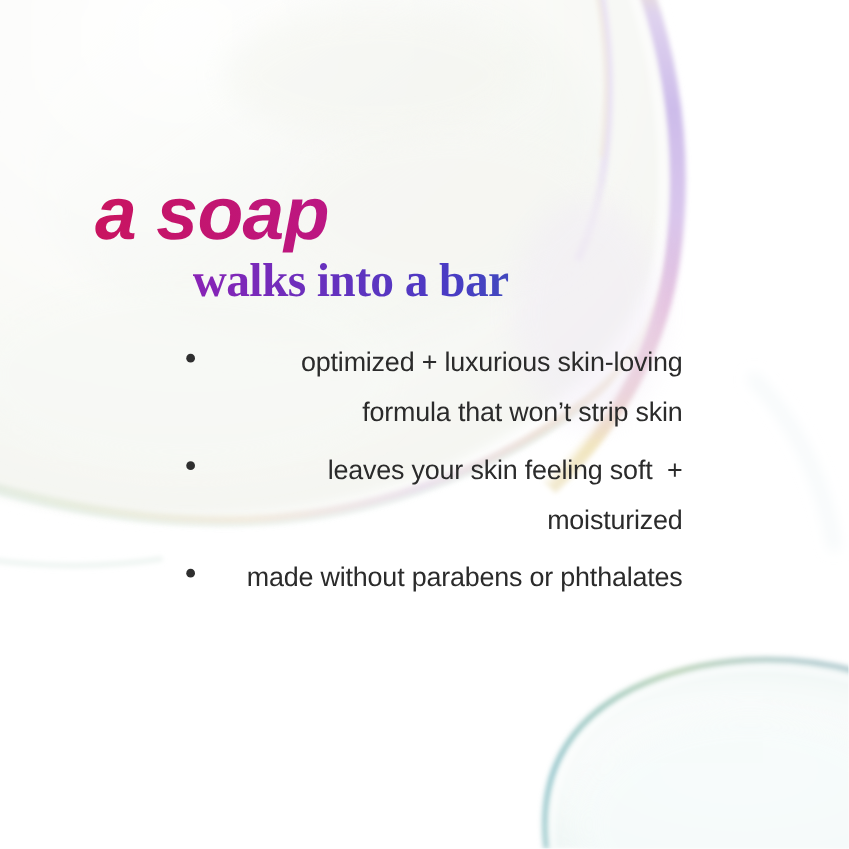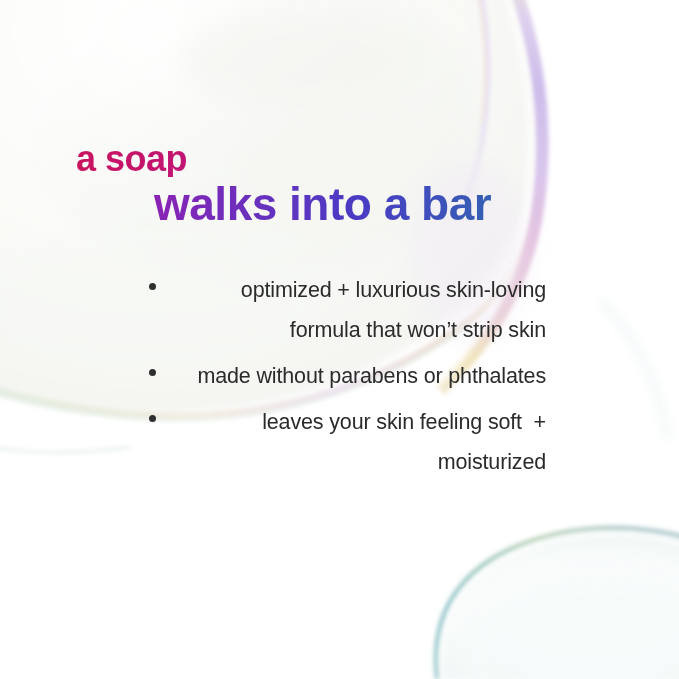--- a/index.html
+++ b/index.html
@@ -52,30 +52,32 @@
     letter-spacing: -0.5px;
     line-height: 1.04;
     white-space: pre;
     -webkit-background-clip: text;
     background-clip: text;
     color: transparent;
     -webkit-text-fill-color: transparent;
   }
 
   .headline-line-1 {
-    font-size: 36px;
+    font-size: 60px;
     background-image: linear-gradient(95deg, #c9145f 0%, #b3189a 55%, #9d1fb2 100%);
     margin-left: 0px;
+    font-style: italic;
   }
 
   .headline-line-2 {
-    font-size: 46px;
+    font-size: 38px;
     margin-left: 78px;
     margin-top: 4px;
     background-image: linear-gradient(92deg, #8a23b5 0%, #6a30bd 20%, #4a3bc4 42%, #3560b4 70%, #2b78a6 100%);
+    font-family: Liberation Serif, serif;
   }
 
   .bullets {
     position: absolute;
     left: 146px;
     top: 270px;
     width: 400px;
     text-align: right;
   }
 
@@ -258,22 +260,22 @@
       <div class="headline-line headline-line-2">walks into a bar</div>
     </div>
 
     <ul class="bullets" style="list-style:none;margin:0;padding:0;">
       <li class="bullet-item">
         <span class="bullet-dot"></span>
         <span class="bullet-text">optimized + luxurious skin-loving formula that won’t strip skin</span>
       </li>
       <li class="bullet-item">
         <span class="bullet-dot"></span>
-        <span class="bullet-text">made without parabens or phthalates</span>
+        <span class="bullet-text">leaves your skin feeling soft  + moisturized</span>
       </li>
       <li class="bullet-item">
         <span class="bullet-dot"></span>
-        <span class="bullet-text">leaves your skin feeling soft  + moisturized</span>
+        <span class="bullet-text">made without parabens or phthalates</span>
       </li>
     </ul>
 
   </div>
 </div>
 
 </body></html>

